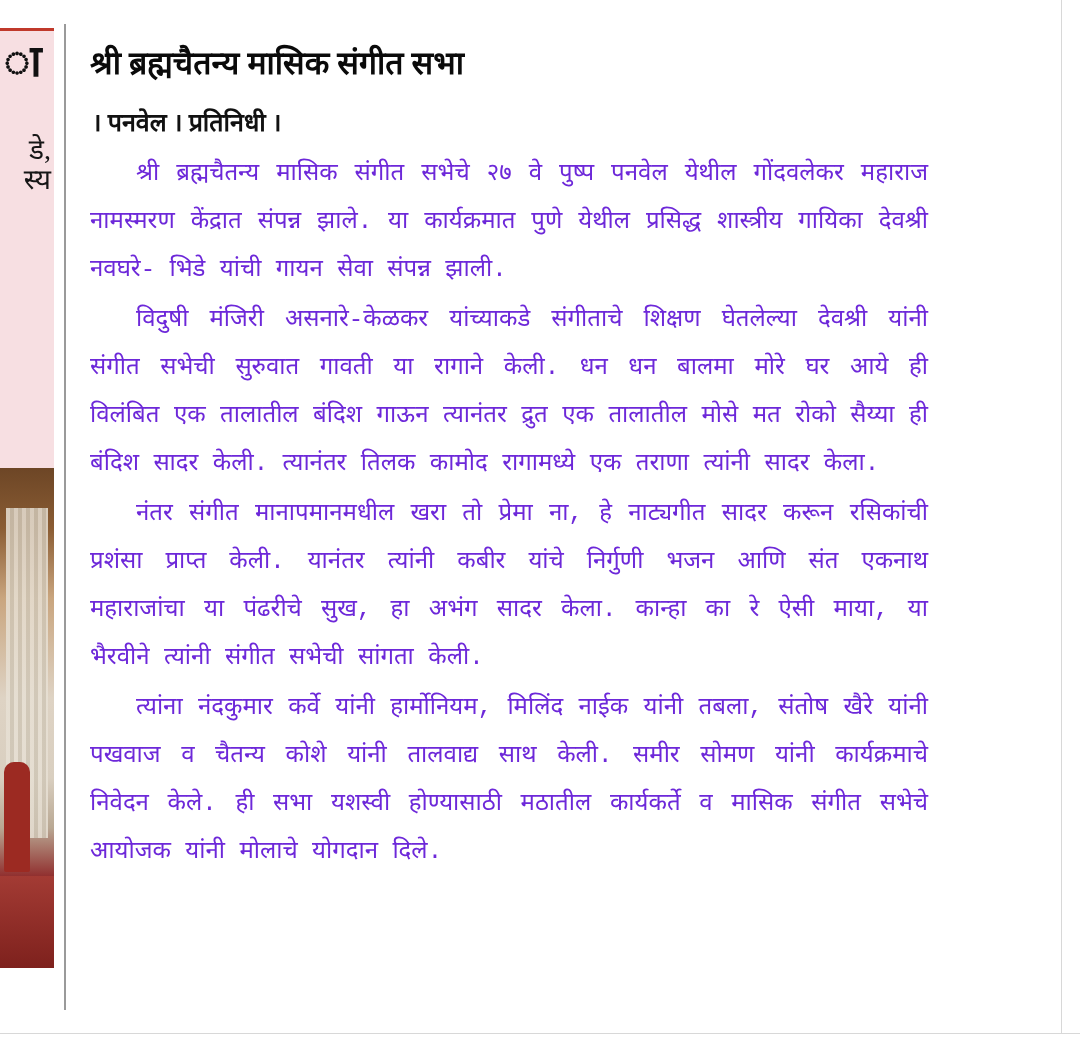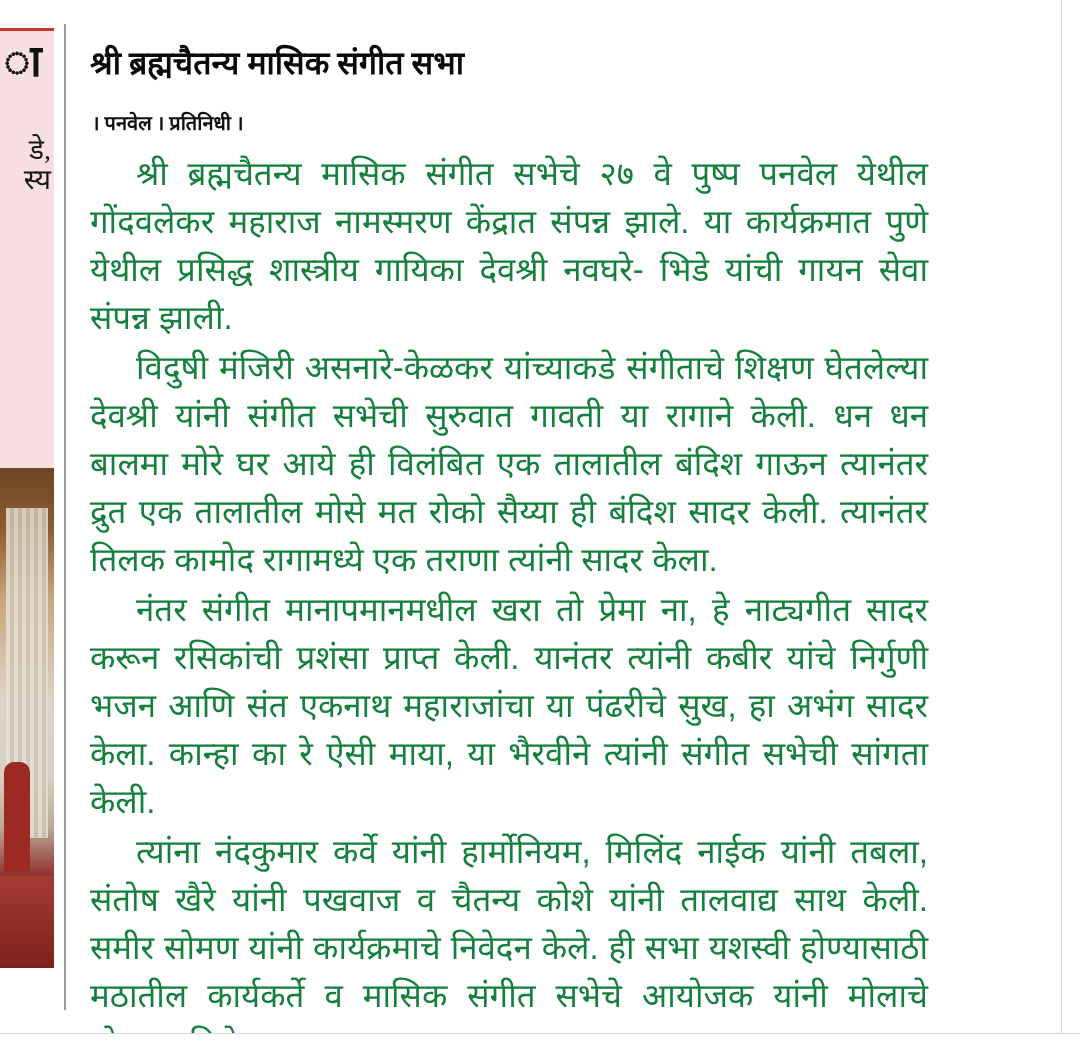--- a/index.html
+++ b/index.html
@@ -145,31 +145,31 @@
     line-height: 66px;
     color: #0a0a0a;
     letter-spacing: 0px;
     margin: 0 0 10px 0;
     white-space: nowrap;
   }
 
   #dateline {
     font-family: "Liberation Serif", serif;
     font-weight: bold;
-    font-size: 20px;
+    font-size: 25px;
     line-height: 34px;
     color: #111;
     margin: 10px 0 10px 2px;
   }
 
   .para {
-    font-family: Liberation Sans, sans-serif;
-    font-size: 33px;
+    font-family: Liberation Mono, monospace;
+    font-size: 24px;
     line-height: 48px;
-    color: #15803d;
+    color: #6d28d9;
     text-align: justify;
     text-justify: inter-word;
     margin: 0 0 2px 0;
     text-indent: 46px;
   }
   .para:last-child { margin-bottom: 0; }
 
 </style>
 </head>
 <body>

